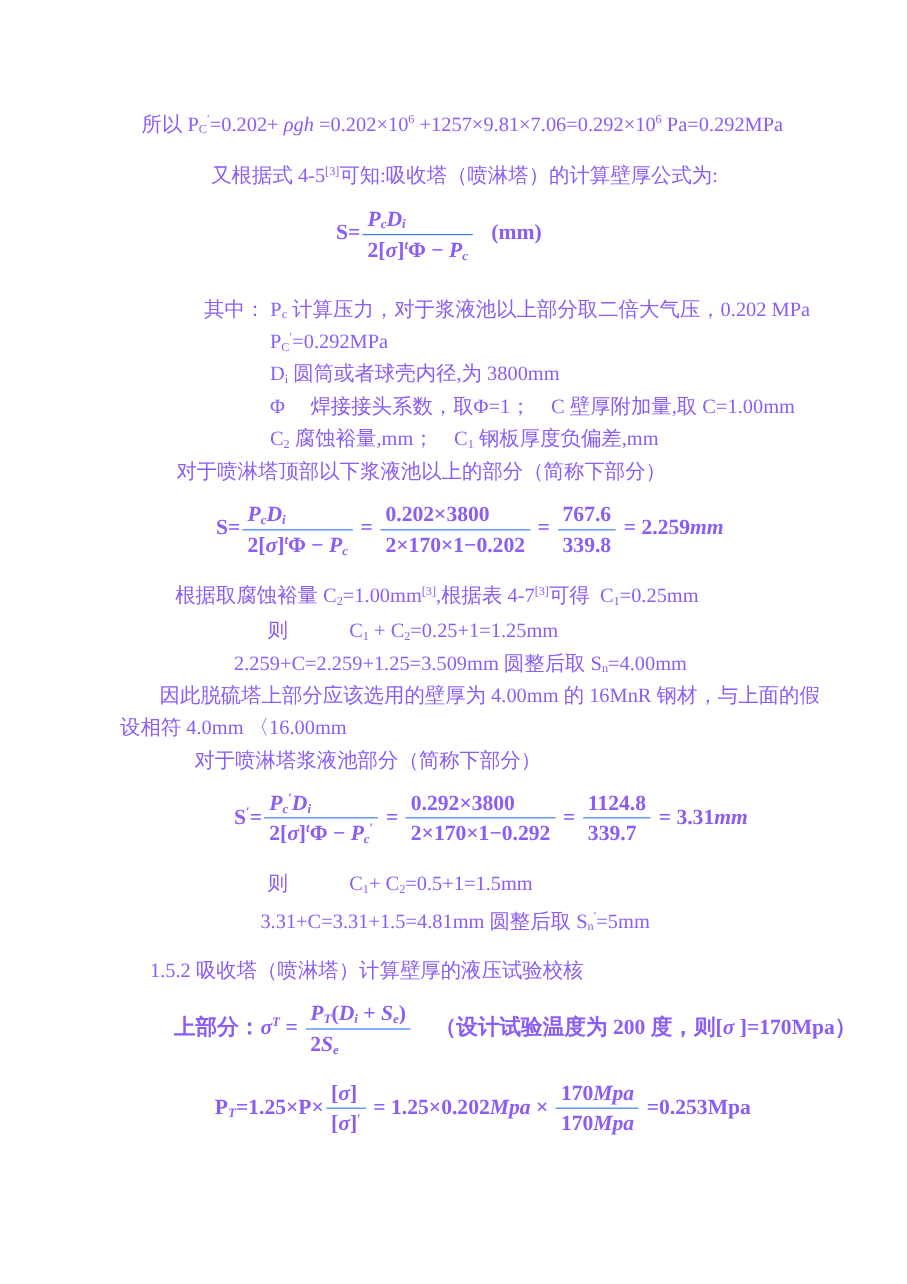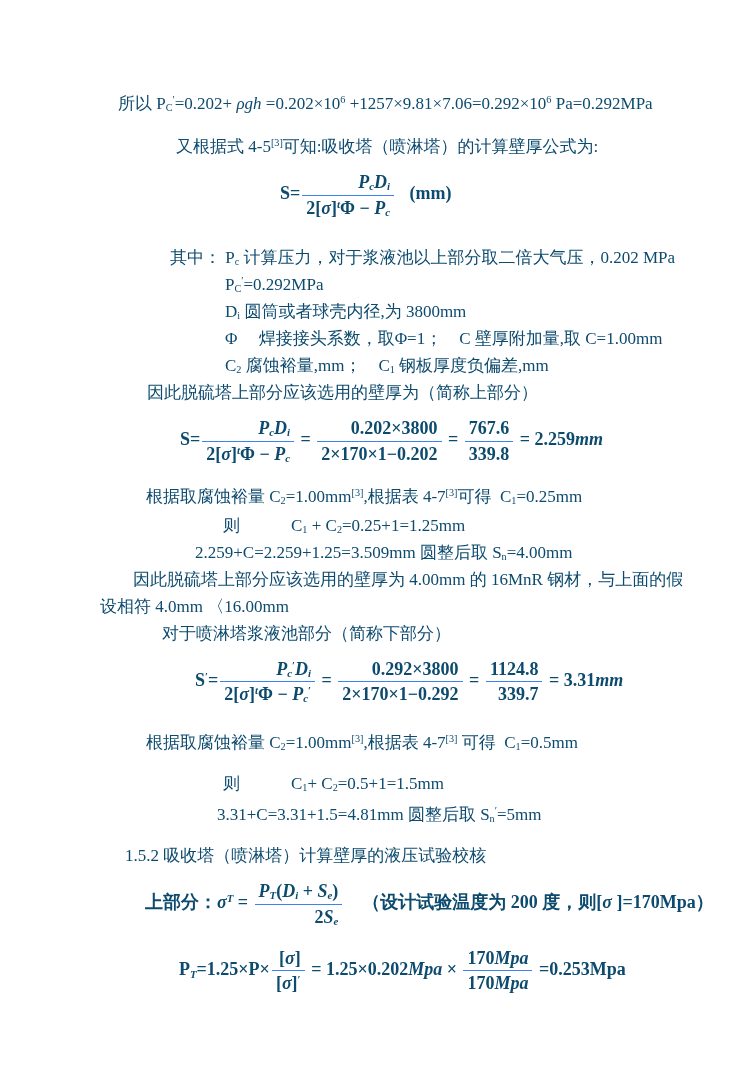--- a/index.html
+++ b/index.html
@@ -4,25 +4,25 @@
 <style>
   html,body{margin:0;padding:0;background:#ffffff;}
   .page{
     position:relative;
     width:756px;height:1070px;
     background:#ffffff;
     overflow:hidden;
     box-sizing:border-box;
     padding:90px 40px 0 100px;
     font-family:"Liberation Serif","DejaVu Serif",serif;
-    color:#0c4a6e;
+    color:#8b5cf6;
   }
   .l{font-size:17px;line-height:27px;white-space:pre;}
   .formula{font-size:18px;line-height:1.15;white-space:pre;padding:4px 0;font-weight:bold;}
-  .frac{display:inline-block;vertical-align:middle;text-align:right;margin:0 2px;}
+  .frac{display:inline-block;vertical-align:middle;text-align:left;margin:0 2px;}
   .frac .num{display:block;padding:0 4px 2px;}
   .frac .den{display:block;border-top:1px solid #3b82f6;padding:2px 4px 0;}
   sub,sup{line-height:0;}
   sub{font-size:0.6em;vertical-align:-0.22em;}
   sup{font-size:0.6em;vertical-align:0.6em;}
   .it{font-style:italic;}
   
   .ml0{margin-left:0}.ml18{margin-left:18px}.ml25{margin-left:25px}.ml33{margin-left:33px}
   .ml45{margin-left:45px}.ml46{margin-left:46px}.ml47{margin-left:47px}.ml62{margin-left:62px}
   .ml70{margin-left:70px}.ml76{margin-left:76px}.ml80{margin-left:80px}.ml95{margin-left:95px}
@@ -38,28 +38,27 @@
 
 <div class="page">
   <div class="l ml18">所以 P<sub>C</sub><sup>′</sup>=0.202+ <span class="it">ρgh</span> =0.202×10<sup>6</sup> +1257×9.81×7.06=0.292×10<sup>6</sup> Pa=0.292MPa</div>
   <div class="l ml76 mt16">又根据式 4-5<sup>[3]</sup>可知:吸收塔（喷淋塔）的计算壁厚公式为:</div>
   <div class="formula ml180 mt8">S=<span class="frac"><span class="num"><span class="it">P</span><sub class="it">c</sub><span class="it">D</span><sub class="it">i</sub></span><span class="den">2[<span class="it">σ</span>]<sup class="it">t</sup>Φ − <span class="it">P</span><sub class="it">c</sub></span></span>   (mm)</div>
   <div class="l ml70 mt22">其中： P<sub>c</sub> 计算压力，对于浆液池以上部分取二倍大气压，0.202 MPa</div>
   <div class="l ml125">P<sub>C</sub><sup>′</sup>=0.292MPa</div>
   <div class="l ml125">D<sub>i</sub> 圆筒或者球壳内径,为 3800mm</div>
   <div class="l ml125">Φ　 焊接接头系数，取Φ=1；　C 壁厚附加量,取 C=1.00mm</div>
   <div class="l ml125">C<sub>2</sub> 腐蚀裕量,mm；　C<sub>1</sub> 钢板厚度负偏差,mm</div>
-  <div class="l ml47">因此脱硫塔上部分应该选用的壁厚为（简称上部分）</div>
+  <div class="l ml47">对于喷淋塔顶部以下浆液池以上的部分（简称下部分）</div>
   <div class="formula ml80 mt8">S=<span class="frac"><span class="num"><span class="it">P</span><sub class="it">c</sub><span class="it">D</span><sub class="it">i</sub></span><span class="den">2[<span class="it">σ</span>]<sup class="it">t</sup>Φ − <span class="it">P</span><sub class="it">c</sub></span></span> = <span class="frac"><span class="num">0.202×3800</span><span class="den">2×170×1−0.202</span></span> = <span class="frac"><span class="num">767.6</span><span class="den">339.8</span></span> = 2.259<span class="it">mm</span></div>
   <div class="l ml46 mt14">根据取腐蚀裕量 C<sub>2</sub>=1.00mm<sup>[3]</sup>,根据表 4-7<sup>[3]</sup>可得  C<sub>1</sub>=0.25mm</div>
   <div class="l ml123 mt2">则　　　C<sub>1</sub> + C<sub>2</sub>=0.25+1=1.25mm</div>
   <div class="l ml95">2.259+C=2.259+1.25=3.509mm 圆整后取 S<sub>n</sub>=4.00mm</div>
   <div class="l ml33">因此脱硫塔上部分应该选用的壁厚为 4.00mm 的 16MnR 钢材，与上面的假</div>
   <div class="l ml0">设相符 4.0mm 〈16.00mm</div>
   <div class="l ml62">对于喷淋塔浆液池部分（简称下部分）</div>
   <div class="formula ml95 mt8">S<sup>′</sup>=<span class="frac"><span class="num"><span class="it">P</span><sub class="it">c</sub><sup>′</sup><span class="it">D</span><sub class="it">i</sub></span><span class="den">2[<span class="it">σ</span>]<sup class="it">t</sup>Φ − <span class="it">P</span><sub class="it">c</sub><sup>′</sup></span></span> = <span class="frac"><span class="num">0.292×3800</span><span class="den">2×170×1−0.292</span></span> = <span class="frac"><span class="num">1124.8</span><span class="den">339.7</span></span> = 3.31<span class="it">mm</span></div>
-  <div class="l ml46 mt20">根据取腐蚀裕量 C<sub>2</sub>=1.00mm<sup>[3]</sup>,根据表 4-7<sup>[3]</sup> 可得  C<sub>1</sub>=0.5mm</div>
   <div class="l ml123 mt10">则　　　C<sub>1</sub>+ C<sub>2</sub>=0.5+1=1.5mm</div>
   <div class="l ml117 mt4">3.31+C=3.31+1.5=4.81mm 圆整后取 S<sub>n</sub><sup>′</sup>=5mm</div>
   <div class="l ml25 mt10">1.5.2 吸收塔（喷淋塔）计算壁厚的液压试验校核</div>
   <div class="formula ml45 mt8">上部分：<span class="it">σ</span><sup class="it">T</sup> = <span class="frac"><span class="num"><span class="it">P</span><sub class="it">T</sub>(<span class="it">D</span><sub class="it">i</sub> + <span class="it">S</span><sub class="it">e</sub>)</span><span class="den">2<span class="it">S</span><sub class="it">e</sub></span></span>　（设计试验温度为 200 度，则[<span class="it">σ</span> ]=170Mpa）</div>
   <div class="formula ml103 mt12">P<sub class="it">T</sub>=1.25×P×<span class="frac"><span class="num">[<span class="it">σ</span>]</span><span class="den">[<span class="it">σ</span>]<sup>′</sup></span></span> = 1.25×0.202<span class="it">Mpa</span> × <span class="frac"><span class="num">170<span class="it">Mpa</span></span><span class="den">170<span class="it">Mpa</span></span></span> =0.253Mpa</div>
 </div>
 
 </body></html>

